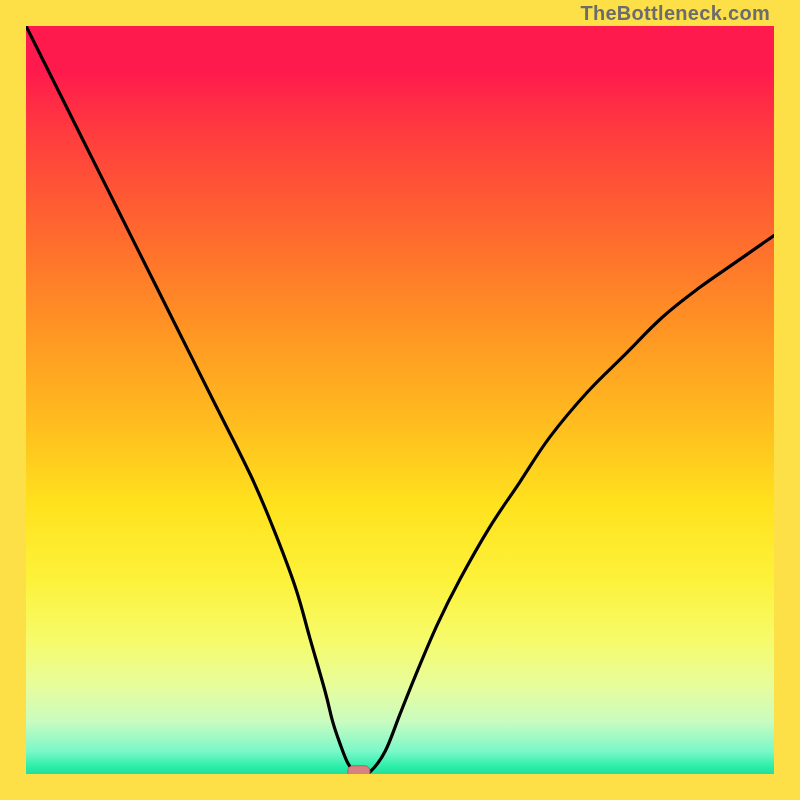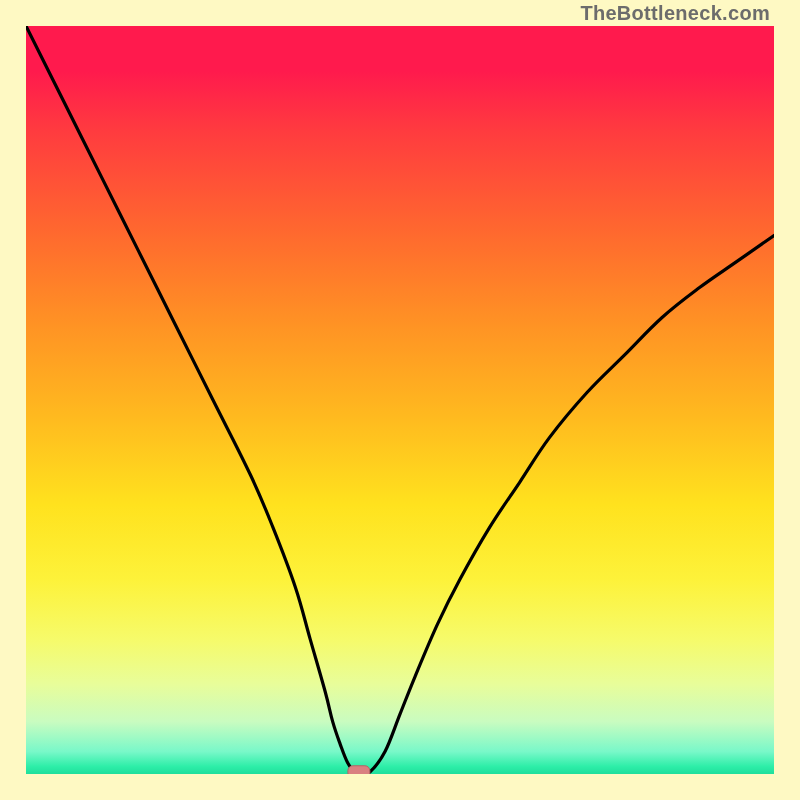--- a/index.html
+++ b/index.html
@@ -9,21 +9,21 @@
     height: 800px;
     background: #000;
     overflow: hidden;
     font-family: Arial, Helvetica, sans-serif;
   }
   .frame {
     position: absolute;
     top: 0; left: 0;
     width: 800px;
     height: 800px;
-    background: #fef9c3;
+    background: #fde047;
   }
   .plot-area {
     position: absolute;
     top: 26px;
     left: 26px;
     width: 748px;
     height: 748px;
     overflow: hidden;
   }
   .gradient-bg {

